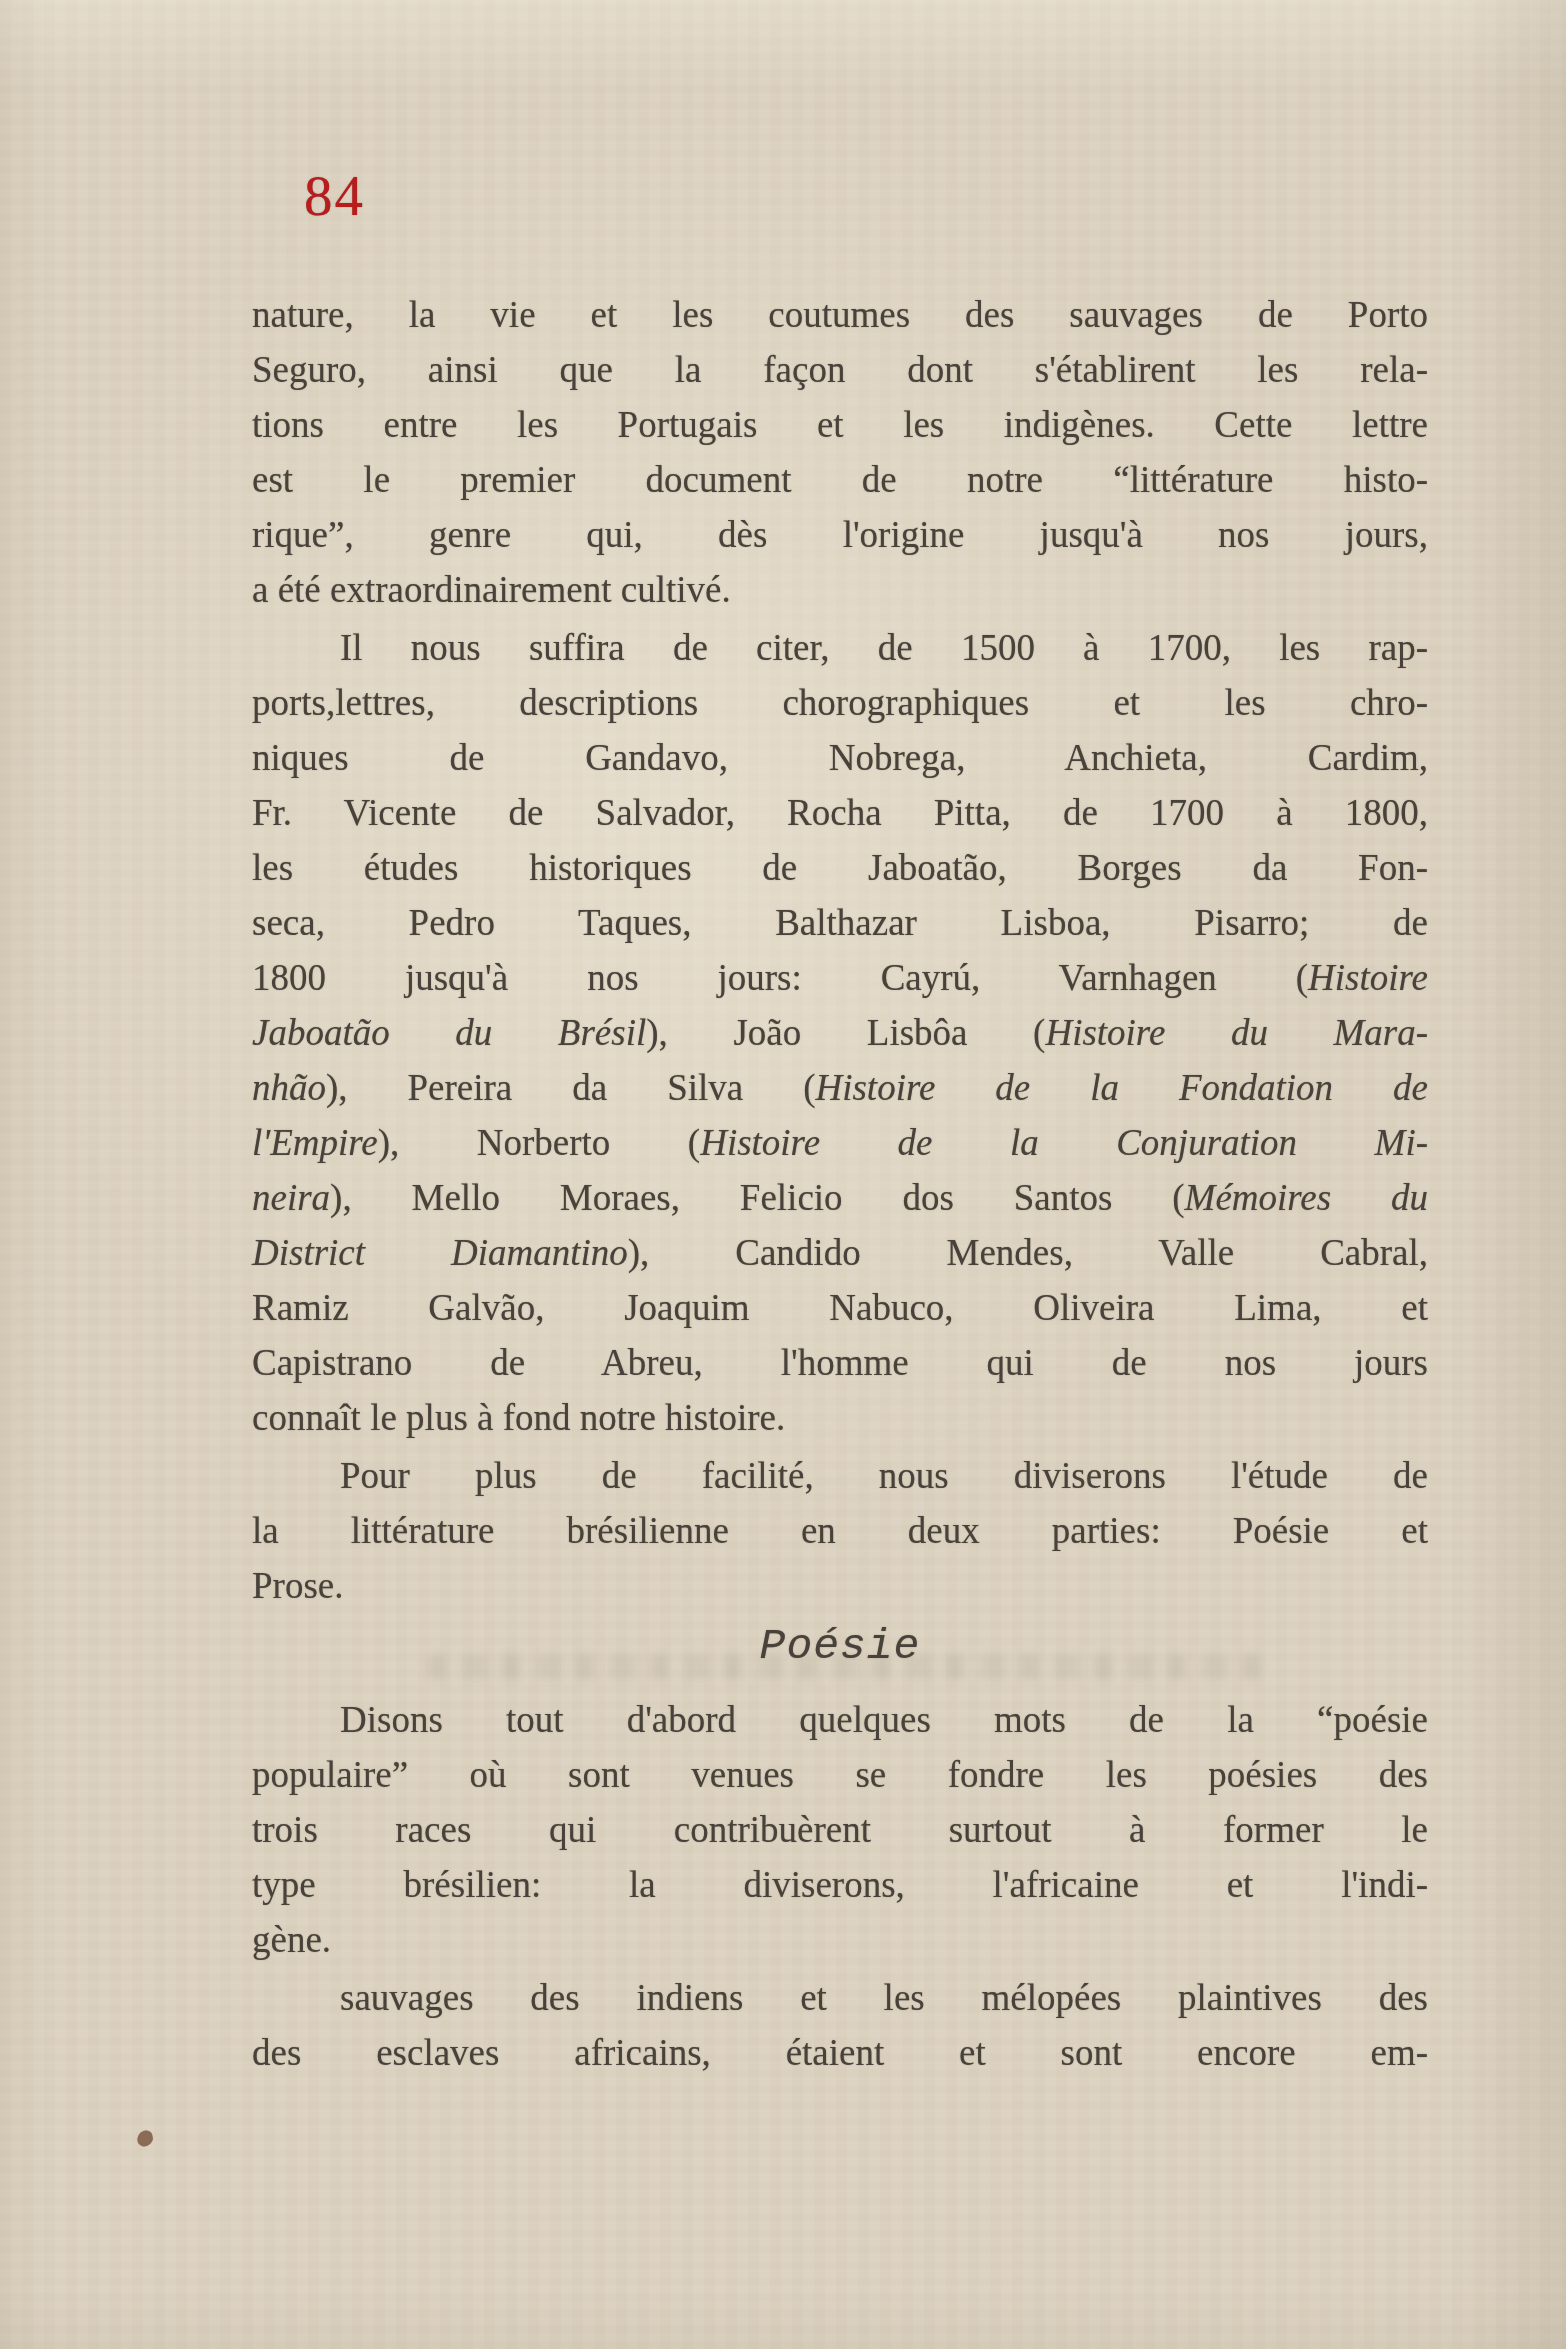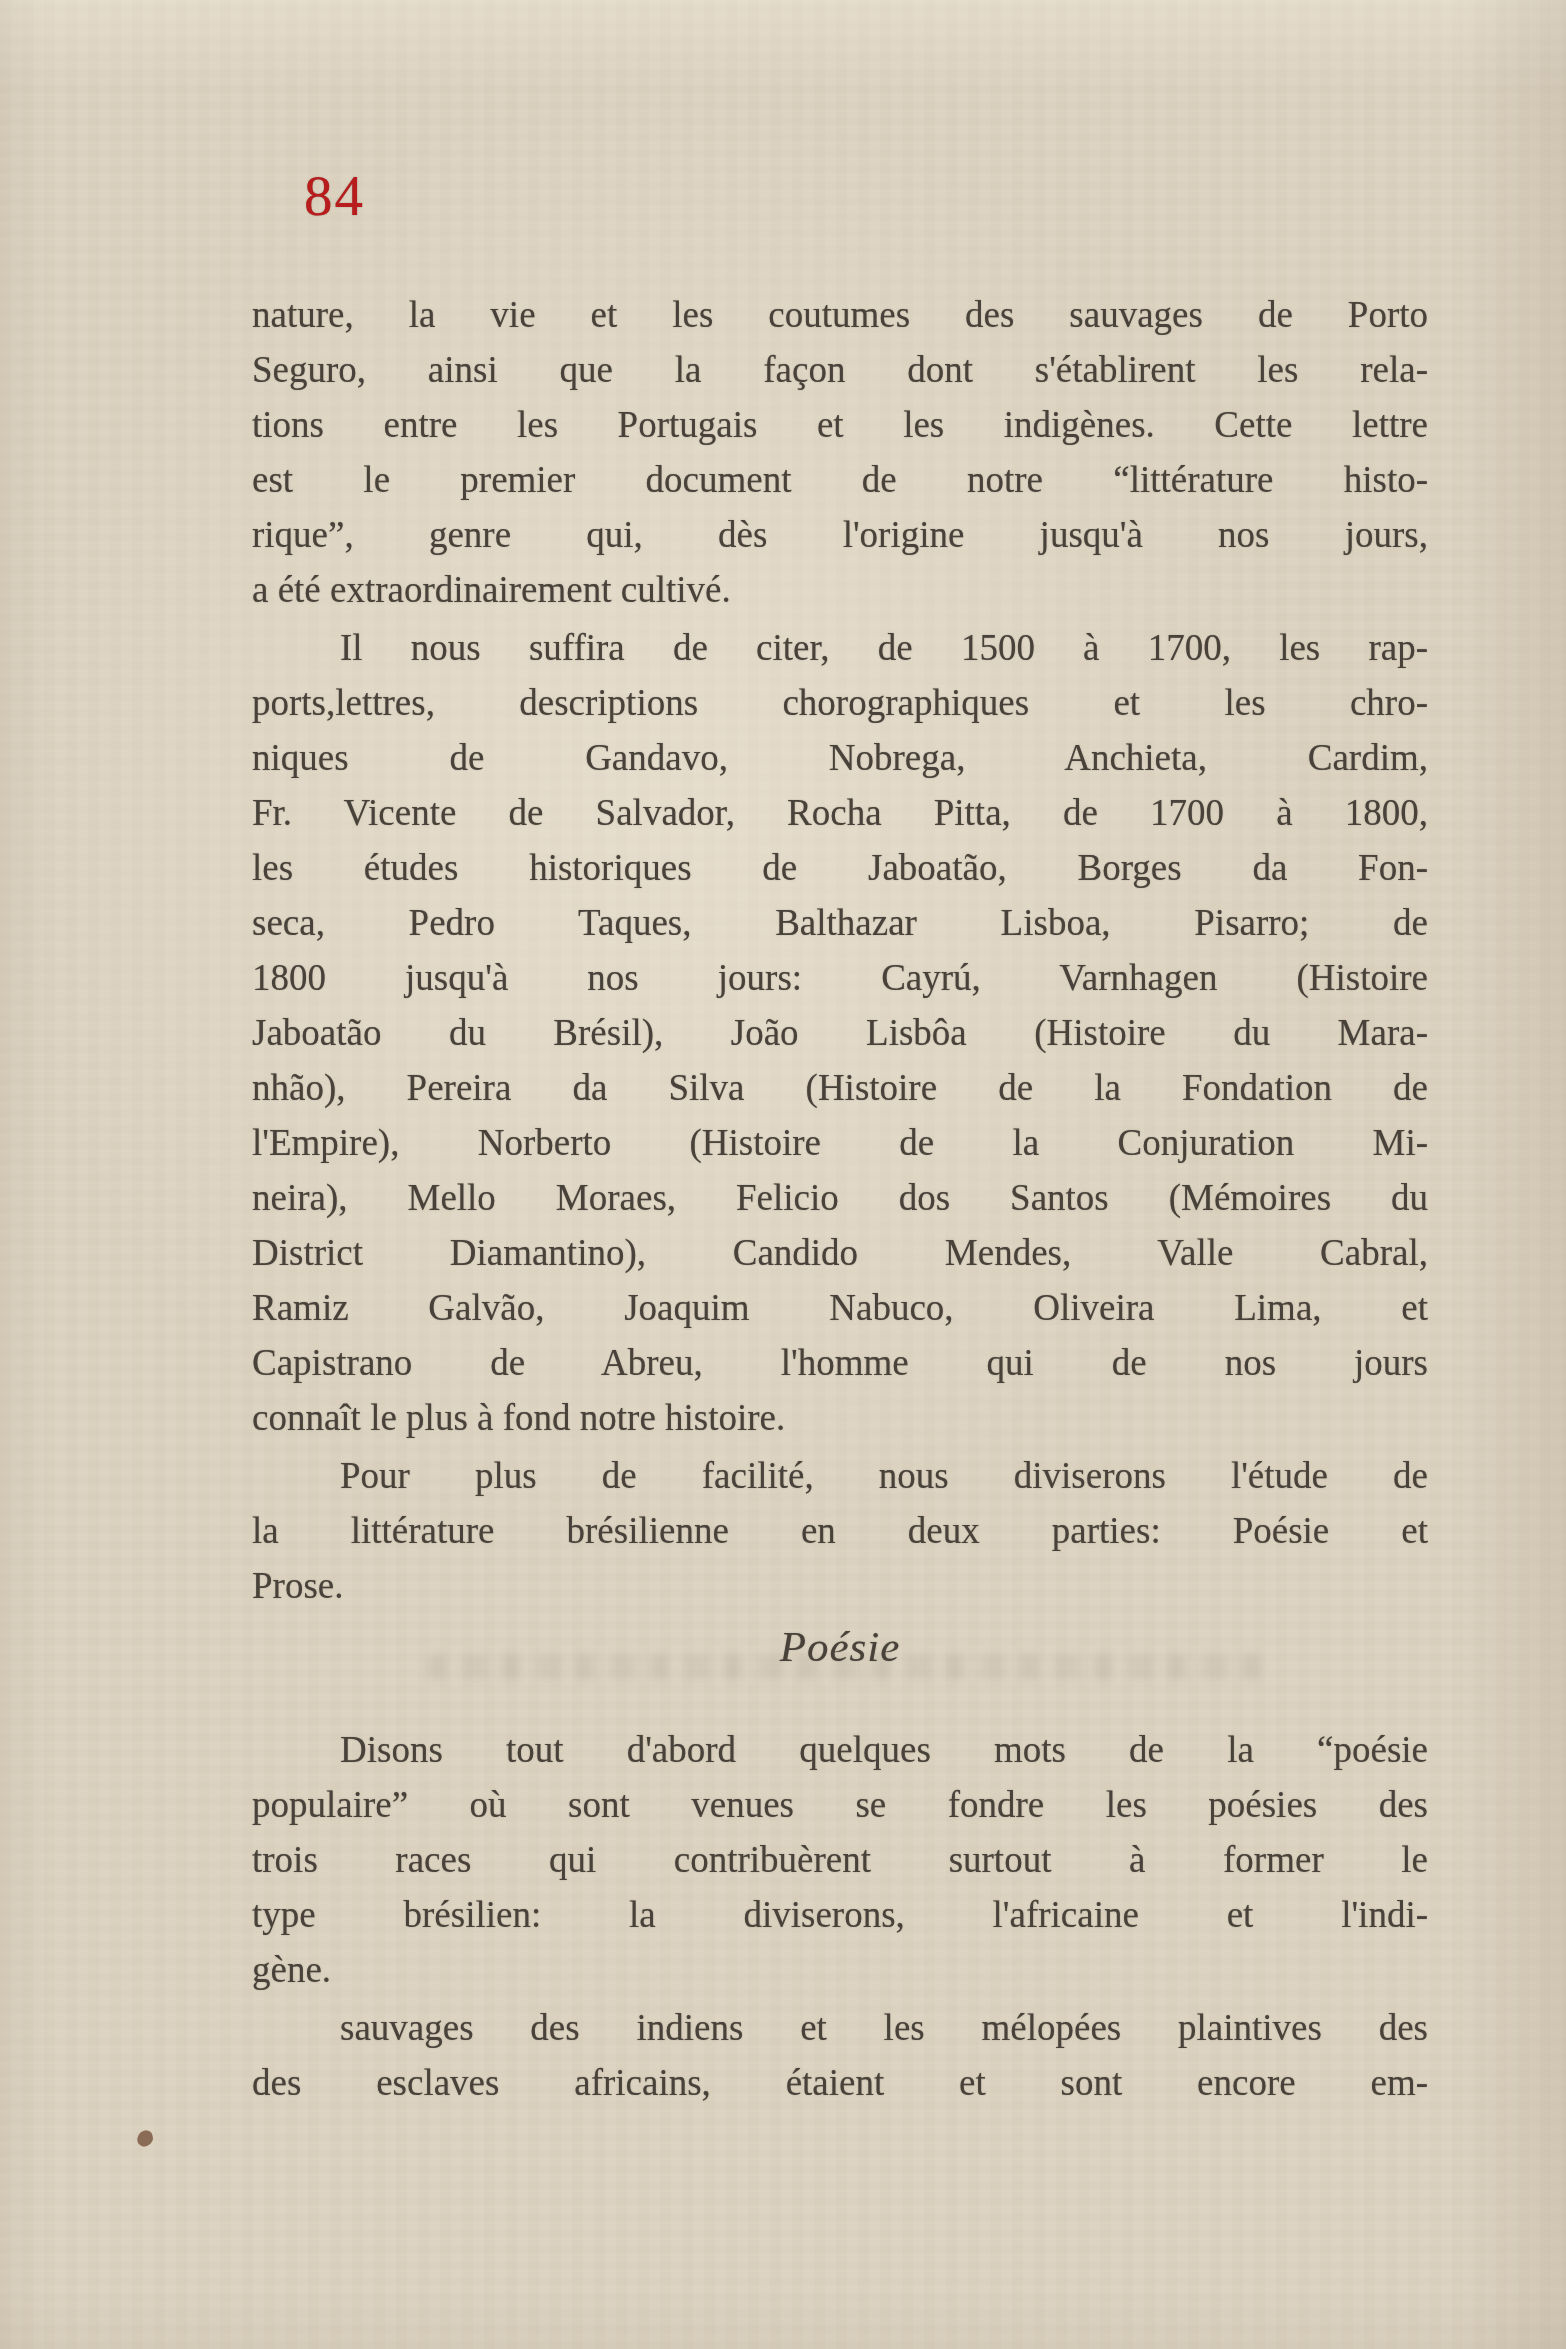--- a/index.html
+++ b/index.html
@@ -41,29 +41,30 @@
   .para { margin: 3px; }
   .line {
     height: 55px;
     line-height: 55px;
     text-align: justify;
     text-align-last: justify;
     white-space: normal;
   }
   .line.last { text-align-last: left; }
   .para.indent .line:first-child { text-indent: 88px; }
-  .it { }
+  .it { font-style: italic; }
   .heading {
     height: 55px;
     line-height: 55px;
-    margin: 6px 0 48px 0;
+    margin: 6px 0 18px 0;
     text-align: center;
     font-style: italic;
     font-size: 43px;
     letter-spacing: 1px;
+    font-family: Liberation Mono, monospace;
   }
   .bleed-band {
     position: absolute;
     left: 428px;
     top: 1654px;
     width: 836px;
     height: 26px;
     background: repeating-linear-gradient(90deg,
       rgba(70,65,58,0.60) 0 18px,
       rgba(70,65,58,0.0) 18px 34px,

